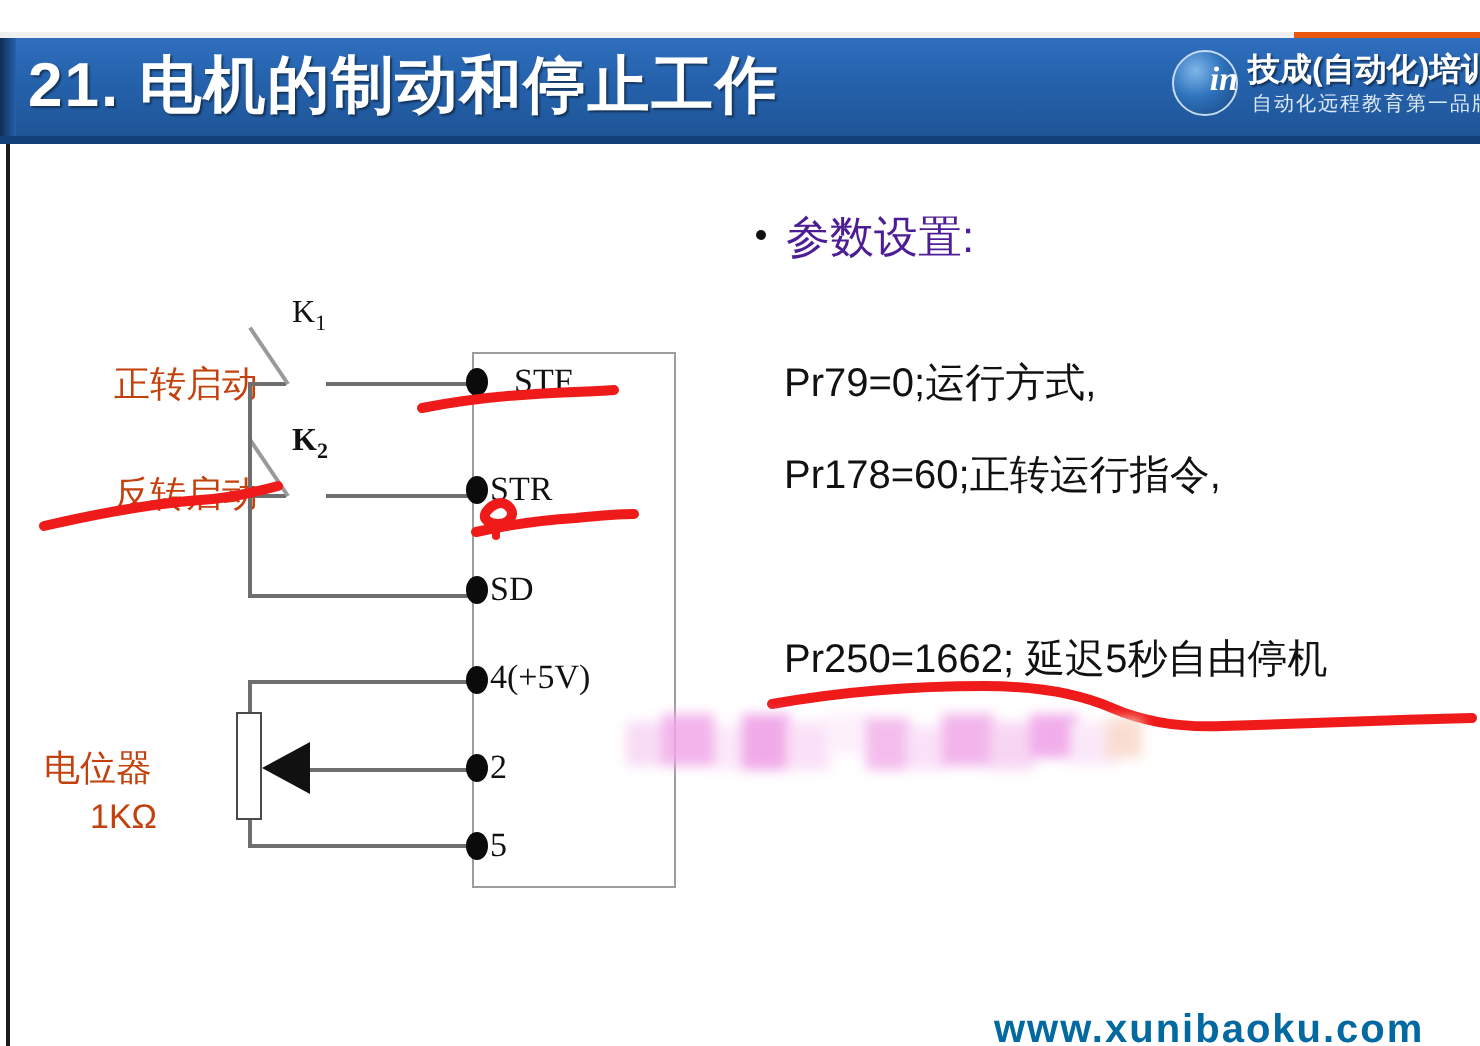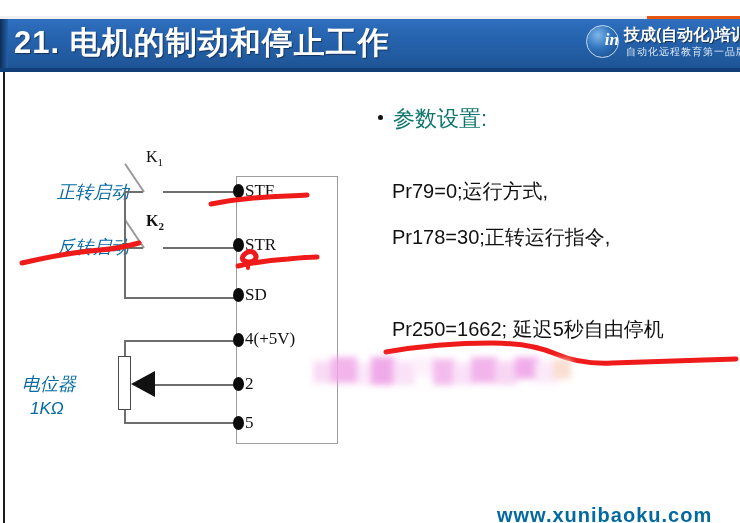--- a/index.html
+++ b/index.html
@@ -97,39 +97,39 @@
     position:absolute;left:378px;top:88px;
     white-space:nowrap;
   }
   .bullet-dot{
     display:inline-block;vertical-align:middle;
     width:5px;height:5px;border-radius:50%;
     background:#111;margin-right:10px;margin-bottom:4px;
   }
   .bullet-text{
     display:inline-block;vertical-align:middle;
-    font-size:22px;color:#0f766e;
+    font-size:22px;color:#4c1d95;
     font-family:"Liberation Sans","DejaVu Sans",sans-serif;
   }
   .param-line{
     position:absolute;left:392px;
     font-size:20px;color:#111;
     white-space:nowrap;
     font-family:"Liberation Sans","DejaVu Sans",sans-serif;
   }
   .p0{top:162px;}
   .p1{top:208px;}
   .p2{top:254px;}
   .p3{top:300px;}
 
   
   .diagram{position:absolute;left:0;top:56px;width:370px;height:400px;}
   .cn-label{
     font-family:"Liberation Sans","DejaVu Sans",sans-serif;
-    font-size:18px;color:#0369a1;position:absolute;white-space:nowrap;font-style:italic;
+    font-size:18px;color:#c2410c;position:absolute;white-space:nowrap;
   }
   .wire{position:absolute;background:#6e6e6e;}
   .wire-h{height:2px;}
   .wire-v{width:2px;}
   .sw-arm{
     position:absolute;width:2px;background:#9a9a9a;
     transform-origin:bottom center;
   }
   .term-dot{
     position:absolute;width:11px;height:14px;border-radius:50%;
@@ -206,21 +206,21 @@
   </div>
 
   <div class="body-left-rule"></div>
   <div class="body-bottom-rule"></div>
 
   <div class="bullet-row">
     <span class="bullet-dot"></span><span class="bullet-text">参数设置:</span>
   </div>
 
   <div class="param-line p0">Pr79=0;运行方式,</div>
-  <div class="param-line p1">Pr178=30;正转运行指令,</div>
+  <div class="param-line p1">Pr178=60;正转运行指令,</div>
   <div class="param-line p3">Pr250=1662;  延迟5秒自由停机</div>
 
   <div class="diagram">
 
     <div class="k-label" style="left:146px;top:76px;">
       <span>K</span><sub>1</sub>
     </div>
     <div class="k-label" style="left:146px;top:140px;font-weight:bold;">
       <span>K</span><sub>2</sub>
     </div>
@@ -242,26 +242,26 @@
 
     <div class="wire wire-h" style="left:124px;top:268px;width:115px;"></div>
     <div class="wire wire-v" style="left:124px;top:268px;height:84px;"></div>
     <div class="wire wire-h" style="left:124px;top:350px;width:115px;"></div>
     <div class="wire wire-h" style="left:147px;top:312px;width:92px;"></div>
 
     <div class="pot-body" style="left:118px;top:284px;"></div>
     <div class="pot-arrow" style="left:131px;top:299px;"></div>
 
     <div class="cn-label" style="left:22px;top:300px;">电位器</div>
-    <div class="cn-label" style="left:30px;top:327px;font-size:17px;">1KΩ</div>
+    <div class="cn-label" style="left:45px;top:327px;font-size:17px;">1KΩ</div>
 
     <div class="inv-box" style="left:236px;top:104px;width:102px;height:268px;"></div>
 
     <div class="term-dot" style="left:233px;top:112px;"></div>
-    <div class="term-name" style="left:245px;top:109px;">STF</div>
+    <div class="term-name" style="left:245px;top:109px;padding-left:12px;">STF</div>
 
     <div class="term-dot" style="left:233px;top:166px;"></div>
     <div class="term-name" style="left:245px;top:163px;">STR</div>
 
     <div class="term-dot" style="left:233px;top:216px;"></div>
     <div class="term-name" style="left:245px;top:213px;">SD</div>
 
     <div class="term-dot" style="left:233px;top:261px;"></div>
     <div class="term-name" style="left:245px;top:257px;">4(+5V)</div>
 

